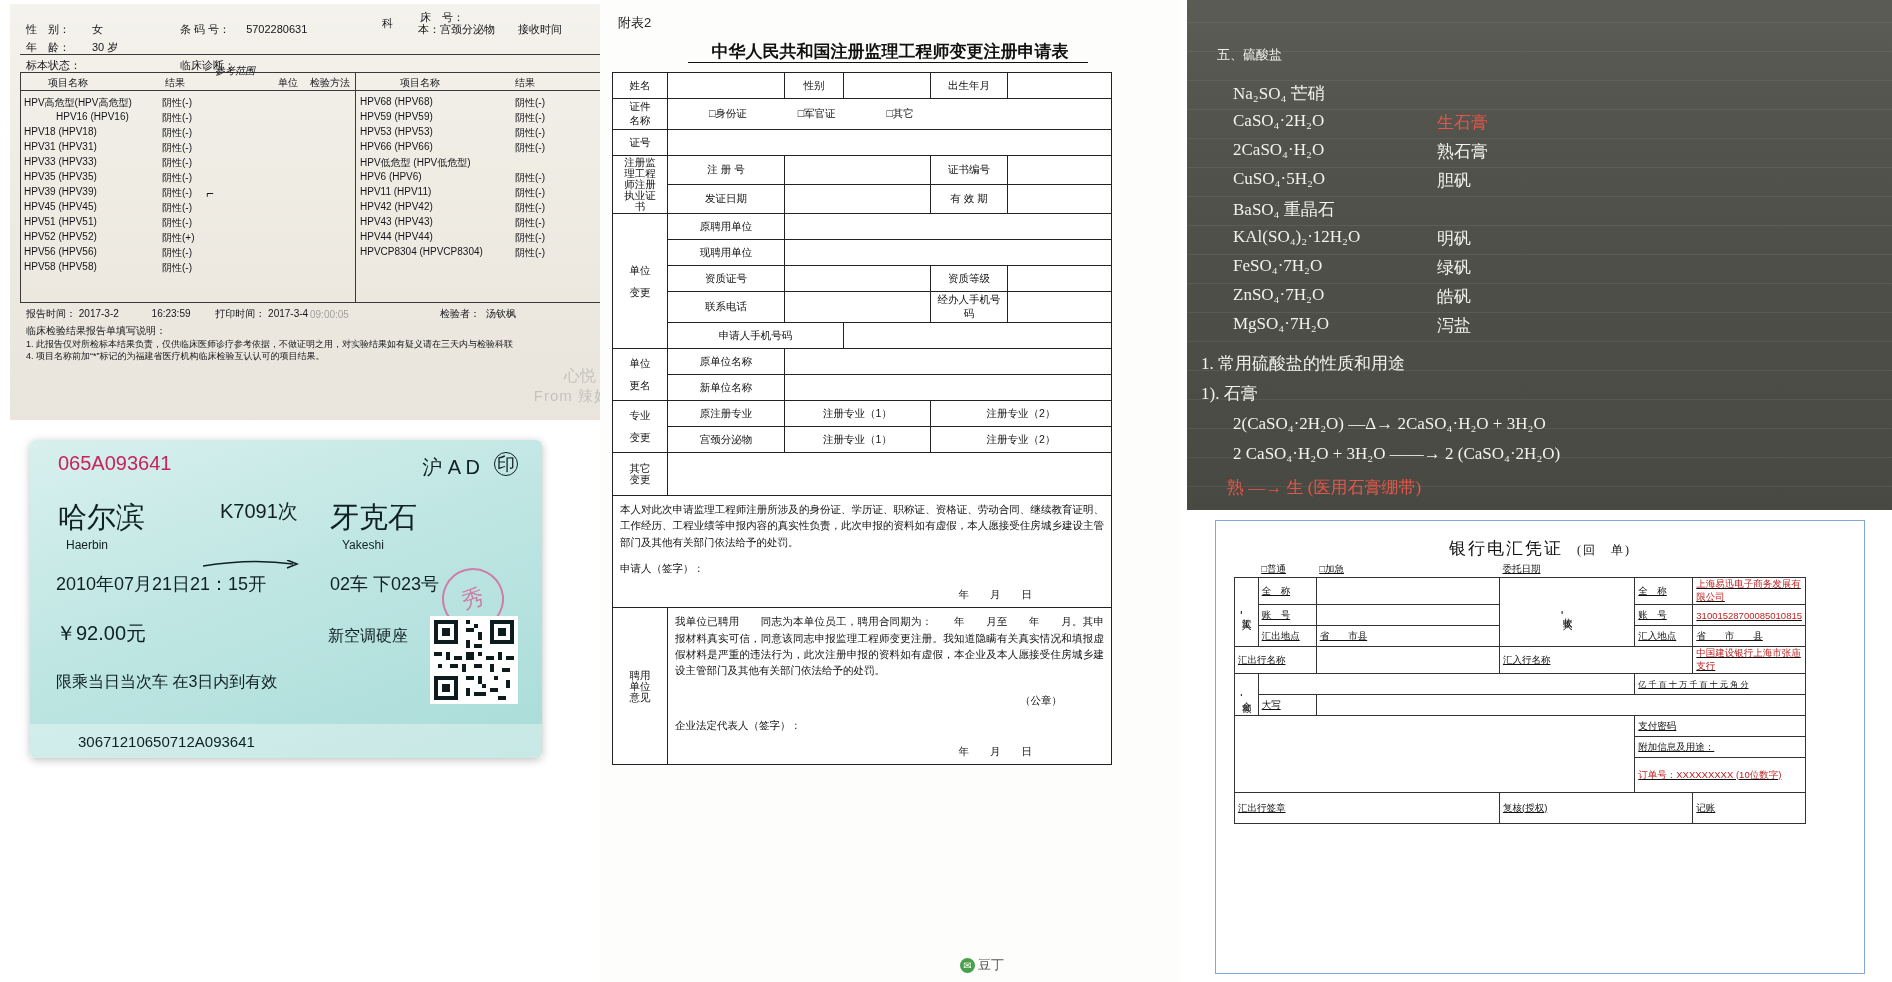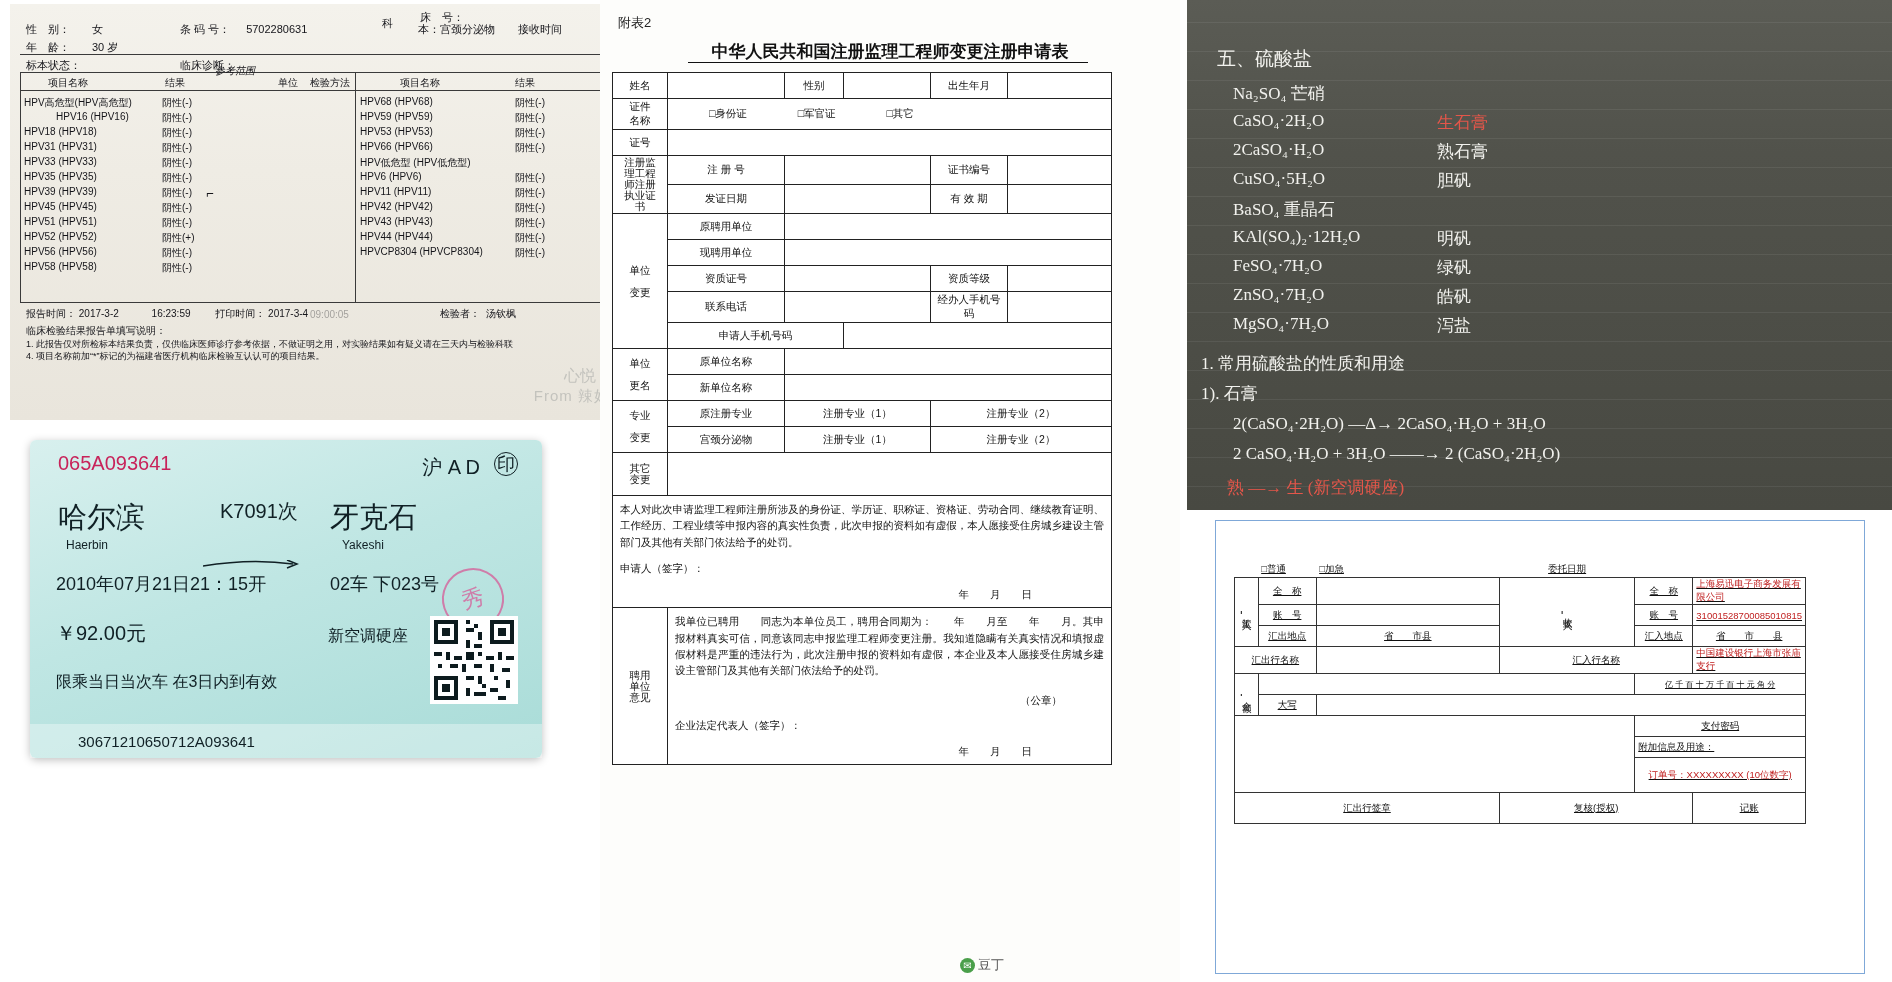--- a/index.html
+++ b/index.html
@@ -54,33 +54,33 @@
      background:#4a9f4a;color:#fff;font-size:10px;text-align:center;line-height:15px;margin-right:3px;}
 
   
   #p4{left:1187px;top:0;width:705px;height:510px;background:#4e4f49;}
   #p4 .board{position:absolute;inset:0;background:
      linear-gradient(180deg,#5b5c55 0%,#51524b 30%,#484942 100%);}
   #p4 .line{position:absolute;left:0;width:100%;height:1px;background:rgba(255,255,255,.07);}
   #p4 .ch{position:absolute;color:#f2f2ee;white-space:nowrap;
      font-family:"Liberation Serif",serif;}
   #p4 .red{color:#e4564a;}
-  #p4 .s20{font-size:19px;text-align:center;}
+  #p4 .s20{font-size:13px;text-align:center;}
   #p4 .s18{font-size:17px;}
 
   
   #p5{left:1187px;top:512px;width:705px;height:470px;background:#ffffff;}
   #p5 .doc{position:absolute;left:28px;top:8px;width:648px;height:452px;background:#fff;
      border:1px solid #7fa8d8;}
   #p5 .title{position:absolute;left:0;top:16px;width:100%;text-align:center;font-size:17px;
      color:#111;font-family:"Liberation Serif",serif;letter-spacing:2px;}
   #p5 table{position:absolute;left:18px;top:40px;width:572px;border-collapse:collapse;
      font-size:9.5px;color:#111;text-decoration:underline;}
   #p5 td{border:1px solid #333;height:20px;padding:0 3px;}
-  #p5 .c{text-align:center;}
+  #p5 .c{text-align:left;}
   #p5 .red{color:#c02020;}
   #p5 .vcell{writing-mode:vertical-rl;text-orientation:upright;text-align:center;letter-spacing:1px;}
   #p5 .smallrow td{height:16px;}
 </style>
 </head>
 <body>
 
 <div class="panel" id="p1">
   <div class="sheet"></div>
 
@@ -413,25 +413,26 @@
       <div class="ch s18" style="left: 46px; top: 285px;">ZnSO₄·7H₂O</div>
       <div class="ch s18" style="left: 250px; top: 285px;">皓矾</div>
       <div class="ch s18" style="left: 46px; top: 314px;">MgSO₄·7H₂O</div>
       <div class="ch s18" style="left: 250px; top: 314px;">泻盐</div>
     </div>
 
   <div class="ch s18" style="left:14px;top:352px;">1. 常用硫酸盐的性质和用途</div>
   <div class="ch s18" style="left:14px;top:382px;">1). 石膏</div>
   <div class="ch s18" style="left:46px;top:414px;">2(CaSO₄·2H₂O)  —Δ→  2CaSO₄·H₂O + 3H₂O</div>
   <div class="ch s18" style="left:46px;top:444px;">2 CaSO₄·H₂O + 3H₂O ——→ 2 (CaSO₄·2H₂O)</div>
-  <div class="ch s18 red" style="left:40px;top:476px;">熟 —→ 生   (新空调硬座)</div>
+  <div class="ch s18 red" style="left:40px;top:476px;">熟 —→ 生   (医用石膏绷带)</div>
 </div>
 
 <div class="panel" id="p5">
   <div class="doc">
+    <div class="title"><span>银行电汇凭证</span><span style="font-size:12px;margin-left:14px">(回　单)</span></div>
 
     <table>
       <tbody>
           <tr class="smallrow">
         <td style="width:18px;border:none"></td>
         <td style="width:52px;border:none">□普通</td>
         <td style="width:52px;border:none">□加急</td>
         <td style="width:140px;border:none" class="c">委托日期</td>
         <td style="border:none"></td>
             <td style="border:none"></td>

